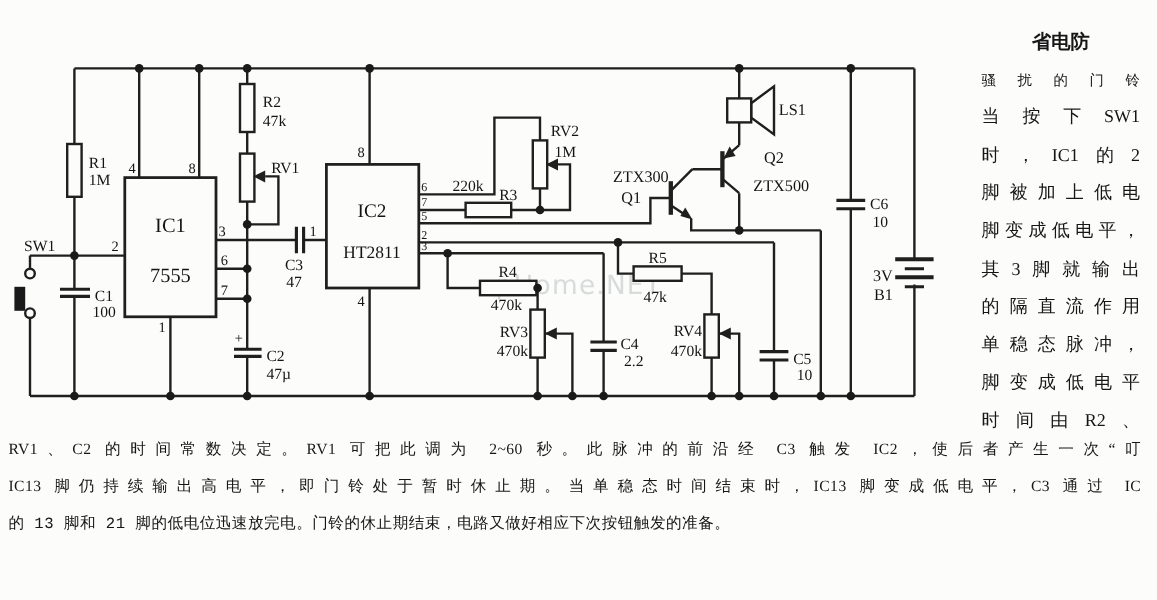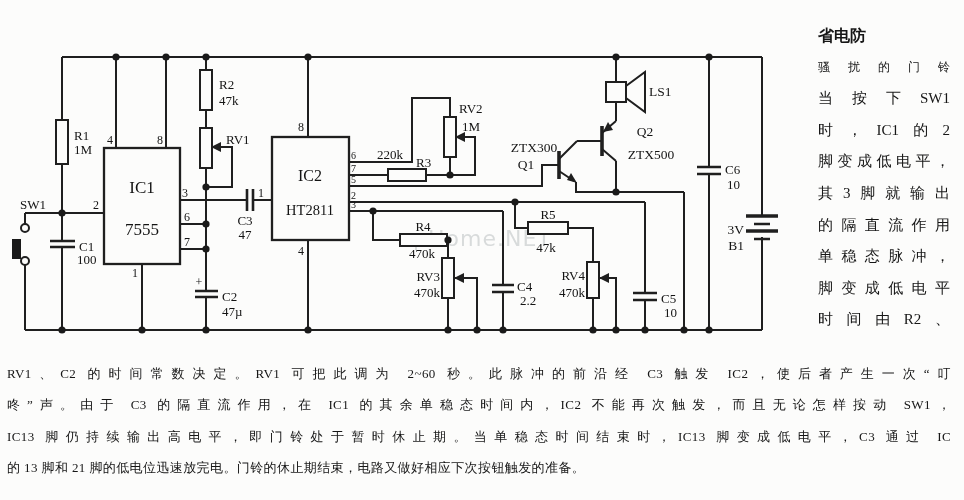--- a/index.html
+++ b/index.html
@@ -28,29 +28,29 @@
   .end{text-anchor:end;}
   .watermark{
     position:absolute;left:413px;top:226px;z-index:1;
     font-family:"DejaVu Sans","Liberation Sans",sans-serif;
     font-size:22px;color:#9fa6a8;opacity:.38;letter-spacing:1px;white-space:nowrap;
   }
   .side{
     position:absolute;left:818px;top:20px;width:132px;z-index:3;
     font-size:15px;line-height:31.6px;font-weight:500;
   }
-  .side .t1{font-weight:700;font-size:16px;text-align:left;}
+  .side .t1{font-weight:700;font-size:16px;text-align:center;}
   .side .t2{font-weight:400;font-size:12px;text-align:justify;text-align-last:justify;}
   .side .sline{text-align:justify;text-align-last:justify;}
   .caption{
     position:absolute;left:7px;top:358px;width:944px;z-index:3;
     font-size:13px;line-height:31.4px;font-weight:500;letter-spacing:.4px;
   }
   .caption .cline{text-align:justify;text-align-last:justify;white-space:nowrap;}
-  .caption .cline.last{text-align-last:auto;white-space:normal;}
+  .caption .cline.last{text-align-last:auto;white-space:normal;font-family:Liberation Mono, monospace;}
 </style>
 </head>
 <body>
 
 <div class="page">
 
   <div class="watermark">pHome.NET</div>
 
   <svg class="schematic" width="810" height="356" viewBox="0 0 810 356" xmlns="http://www.w3.org/2000/svg">
 
@@ -256,28 +256,28 @@
       <circle class="dot" cx="684" cy="330" r="3.6"></circle>
         <circle class="dot" cx="709" cy="330" r="3.6"></circle>
     </g>
   </svg>
 
   <div class="side">
     <div class="t1">省电防</div>
     <div class="t2">骚扰的门铃</div>
     <div class="sline">当按下SW1</div>
     <div class="sline">时，IC1的2</div>
+    <div class="sline">脚被加上低电</div>
     <div class="sline">脚变成低电平，</div>
     <div class="sline">其3脚就输出</div>
     <div class="sline">的隔直流作用</div>
     <div class="sline">单稳态脉冲，</div>
     <div class="sline">脚变成低电平</div>
     <div class="sline">时间由R2、</div>
   </div>
 
   <div class="caption">
     <div class="cline">RV1、C2 的时间常数决定。RV1 可把此调为 2~60 秒。此脉冲的前沿经 C3 触发 IC2，使后者产生一次“叮</div>
-    <div class="cline">咚”声。由于 C3 的隔直流作用，在 IC1 的其余单稳态时间内，IC2 不能再次触发，而且无论怎样按动 SW1，</div>
     <div class="cline">IC13 脚仍持续输出高电平，即门铃处于暂时休止期。当单稳态时间结束时，IC13 脚变成低电平，C3 通过 IC</div>
     <div class="cline last">的 13 脚和 21 脚的低电位迅速放完电。门铃的休止期结束，电路又做好相应下次按钮触发的准备。</div>
   </div>
 
 </div>
 
 </body></html>

